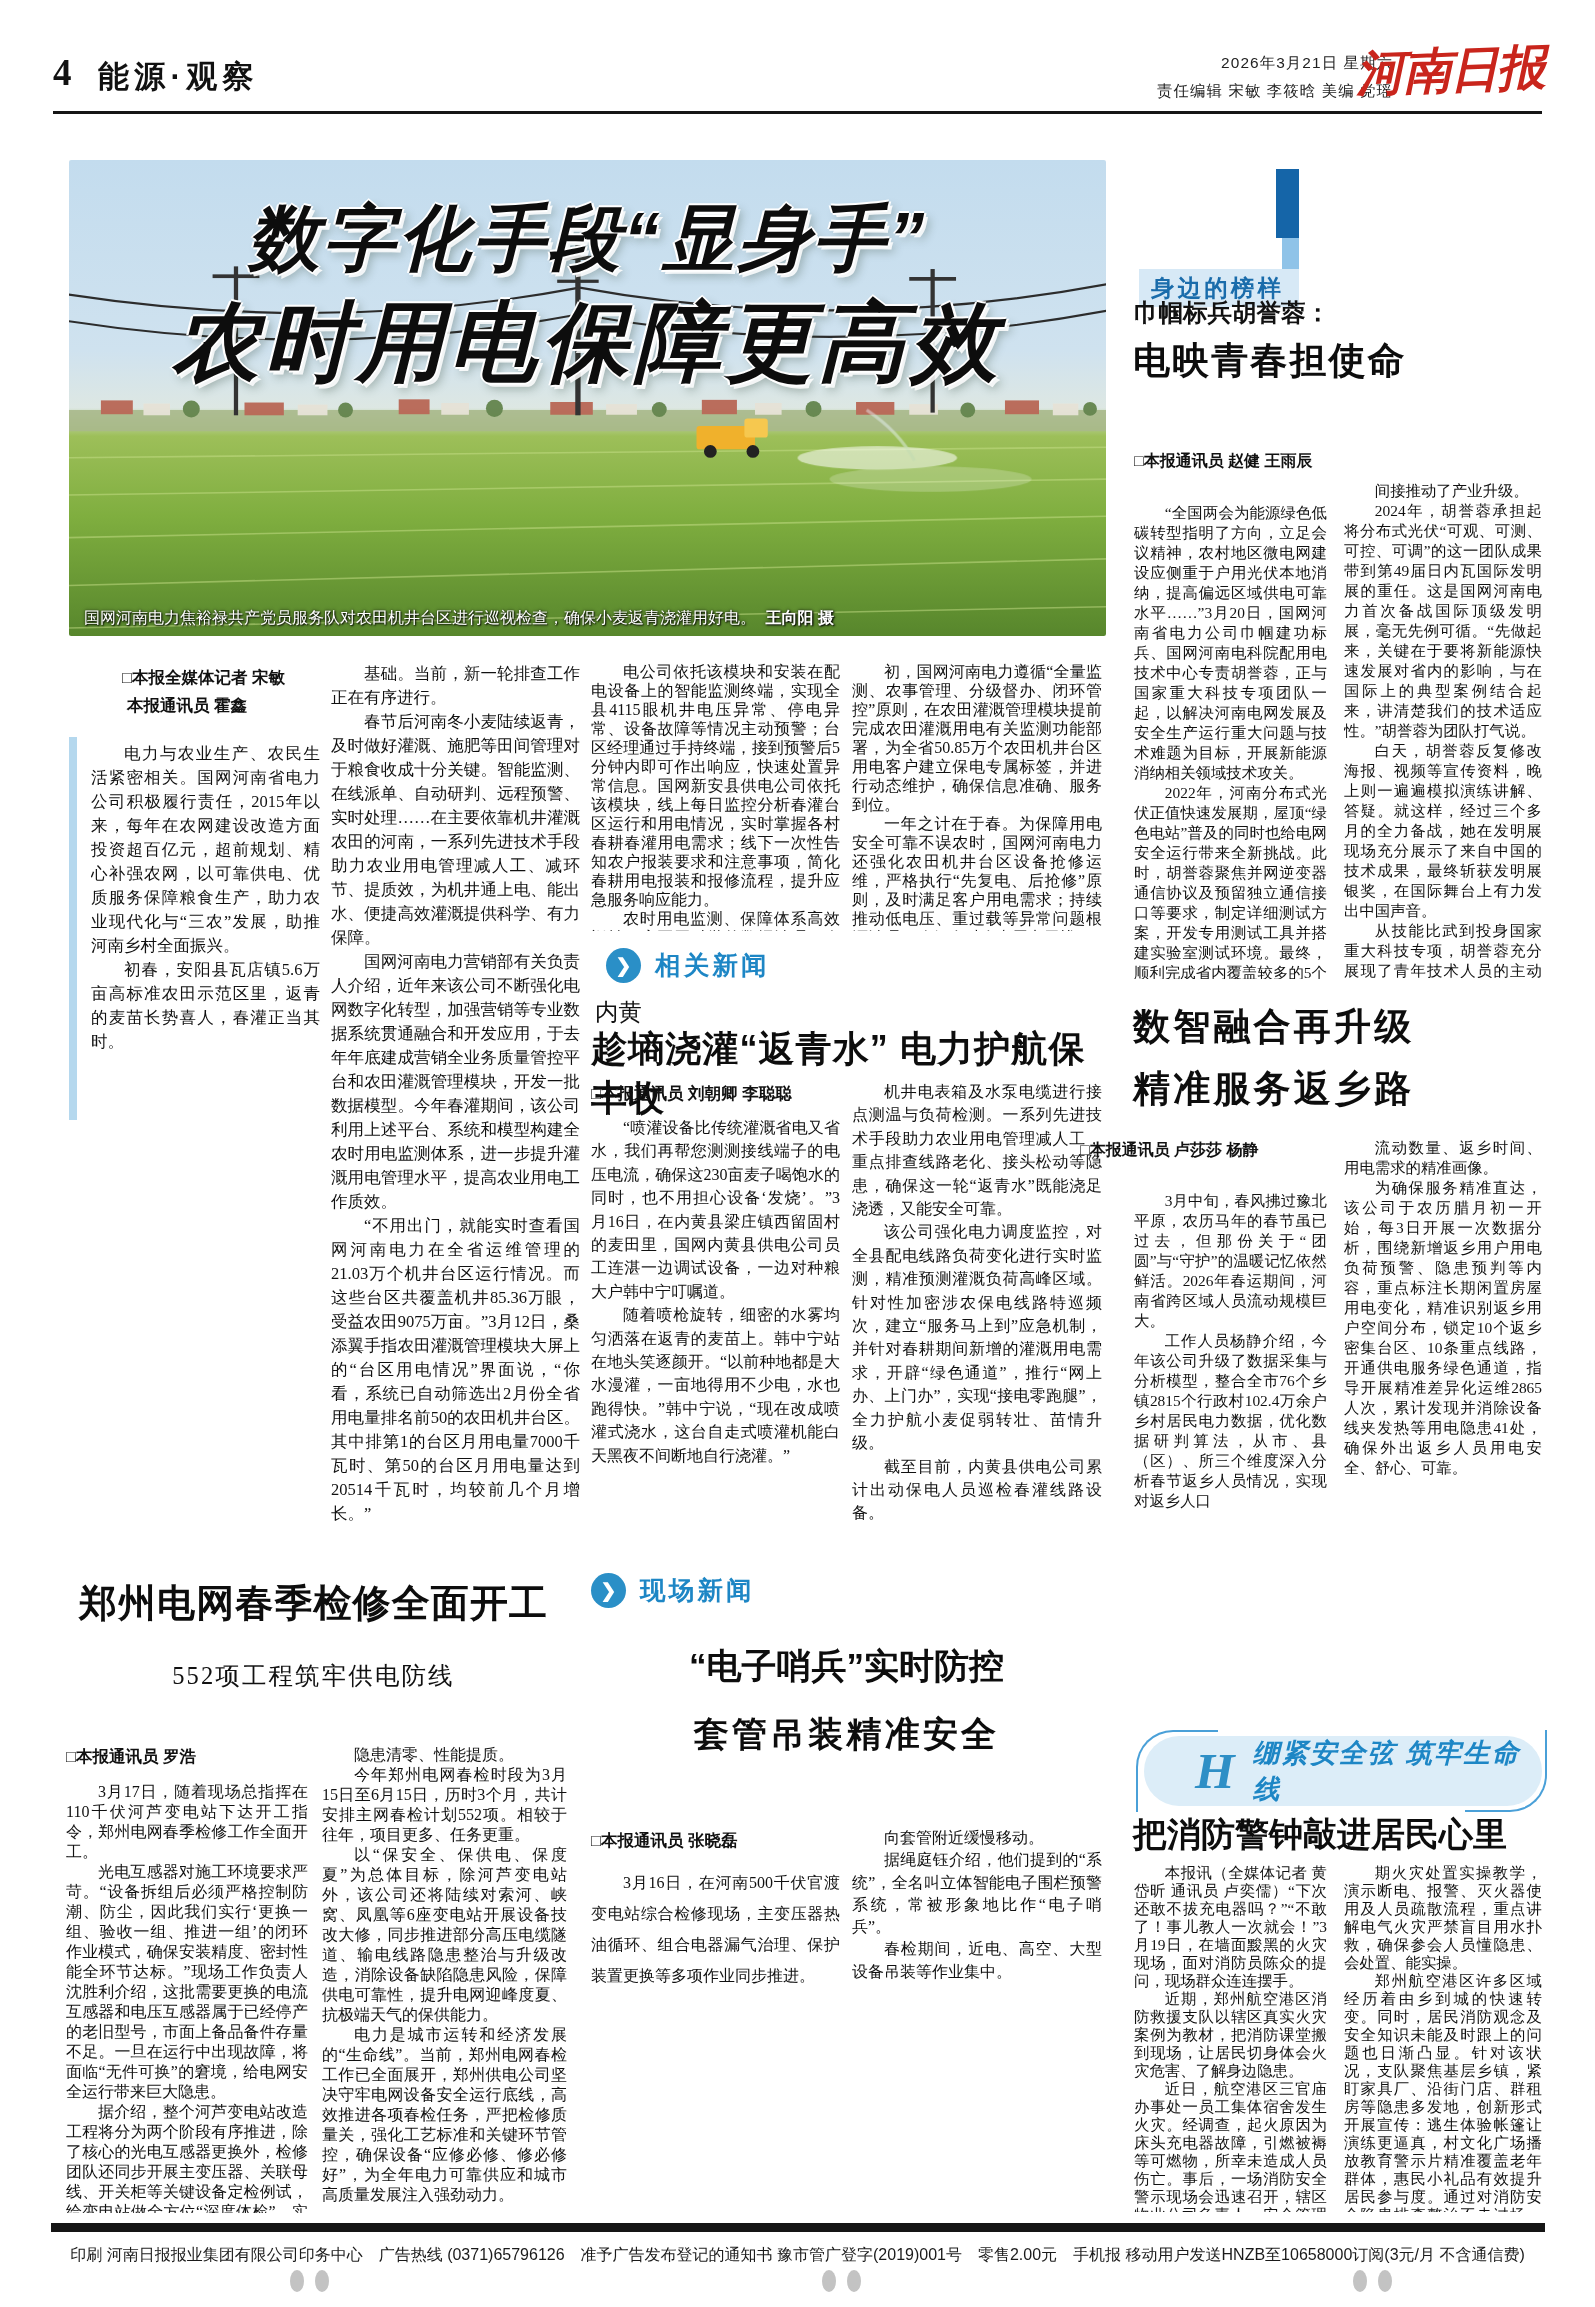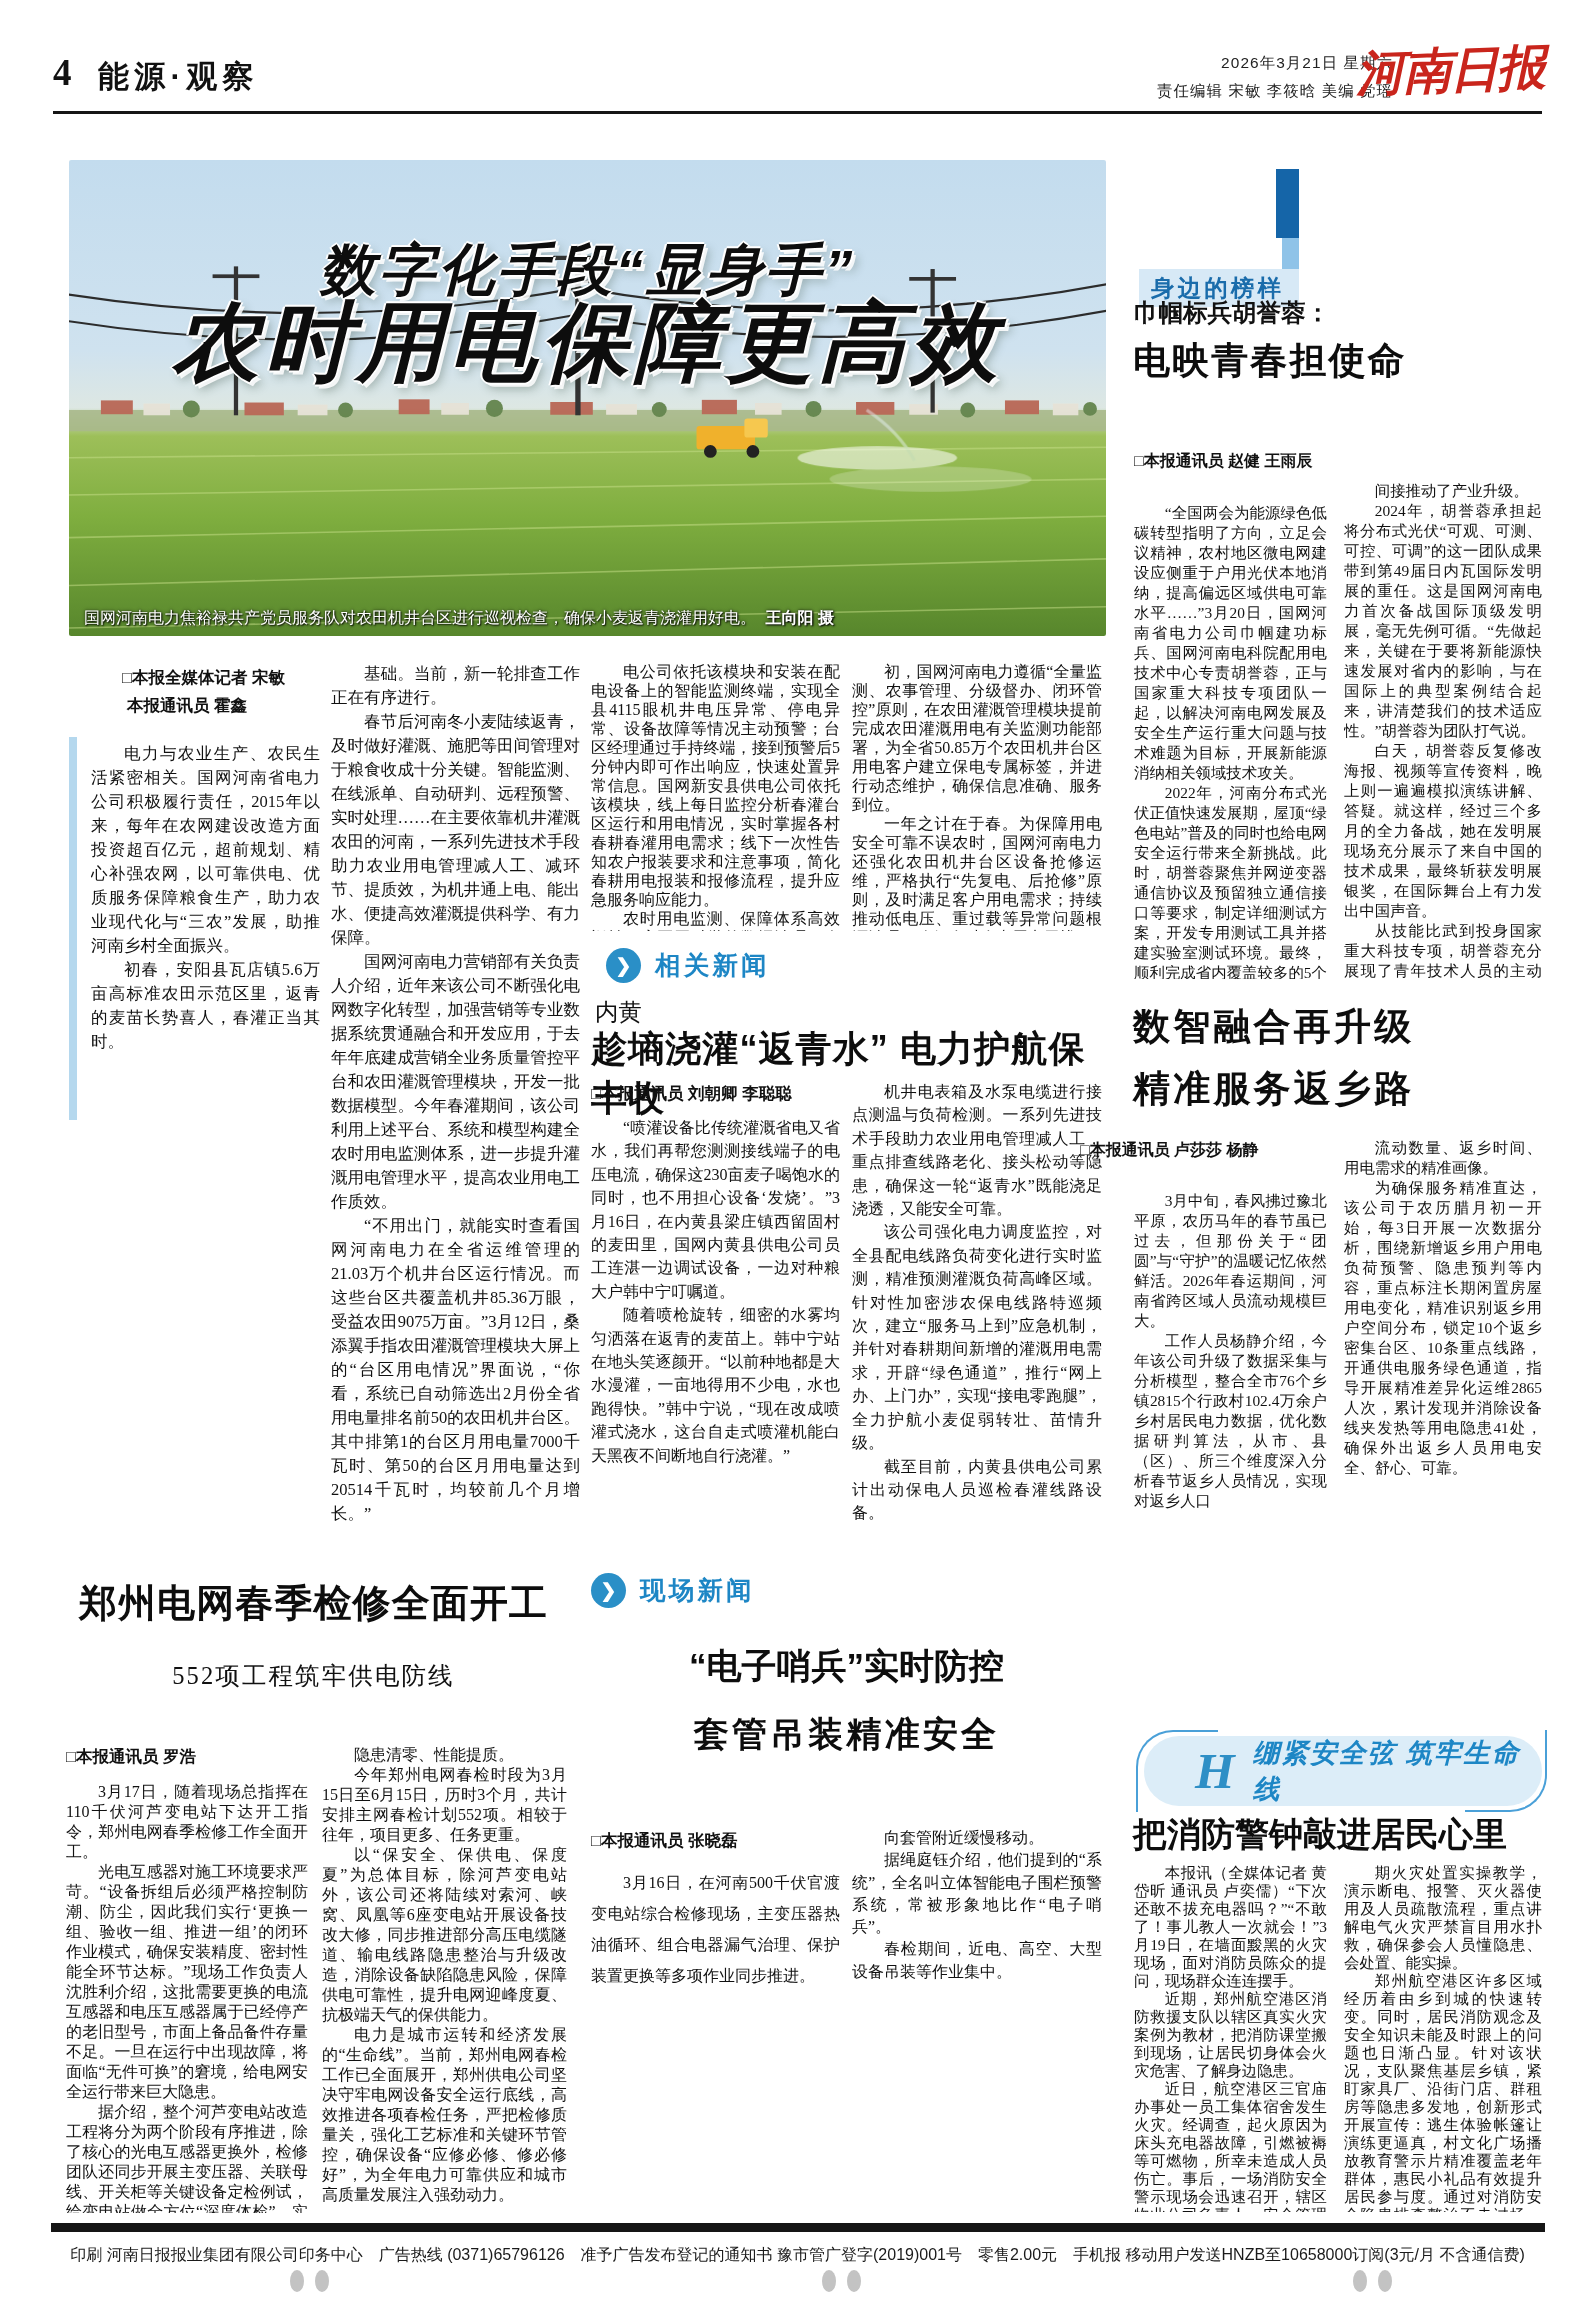--- a/index.html
+++ b/index.html
@@ -12,21 +12,21 @@
   .section-name{font-size:31px;font-weight:900;font-family:"Liberation Sans",sans-serif;letter-spacing:5.3px;}
   .hdr-small{font-size:15.4px;font-family:"Liberation Sans",sans-serif;color:#222;letter-spacing:1.1px;}
   .masthead{font-size:49px;font-weight:900;font-style:italic;color:#c9251c;
             font-family:"Liberation Serif",serif;letter-spacing:-2.1px;transform:rotate(-2deg);}
   .rule{background:#151515;}
   
   .photo{background:linear-gradient(180deg,#c3dcee 0%,#cfe2ef 40%,#dde7e3 52%,#9dbf59 58%,#7fae3f 75%,#57862c 100%);overflow:hidden;border-radius:2.1px;}
   .photo-headline{width:100%;text-align:center;font-family:"Liberation Sans",sans-serif;
      font-weight:900;font-style:italic;color:#0d0d0d;line-height:1.06;
      text-shadow:-2.1px 0 0 #fff,2.1px 0 0 #fff,0 -2.1px 0 #fff,0 2.1px 0 #fff,3.7px 3.7px 0 rgba(255,255,255,.85),5.3px 6.4px 9.6px rgba(40,60,40,.35);}
-  .ph1{font-size:56px;letter-spacing:3.2px;margin-top:40px;}
+  .ph1{font-size:72px;letter-spacing:3.2px;}
   .ph2{font-size:87px;letter-spacing:5.3px;}
   .caption{font-size:16px;color:#fff;font-family:"Liberation Sans",sans-serif;
            text-shadow:0 0 3.2px rgba(0,0,0,.9),1.1px 1.1px 1.6px rgba(0,0,0,.9);}
   .caption b{font-weight:900;margin-left:9.6px;}
   
   .byline{font-family:"Liberation Sans",sans-serif;font-weight:700;font-size:16.5px;line-height:1.45;}
   .colbox{text-align:justify;overflow:hidden;}
   .colbox p{margin:0;text-indent:2em;}
   .accent-bar{background:#b5d8ee;}
   

